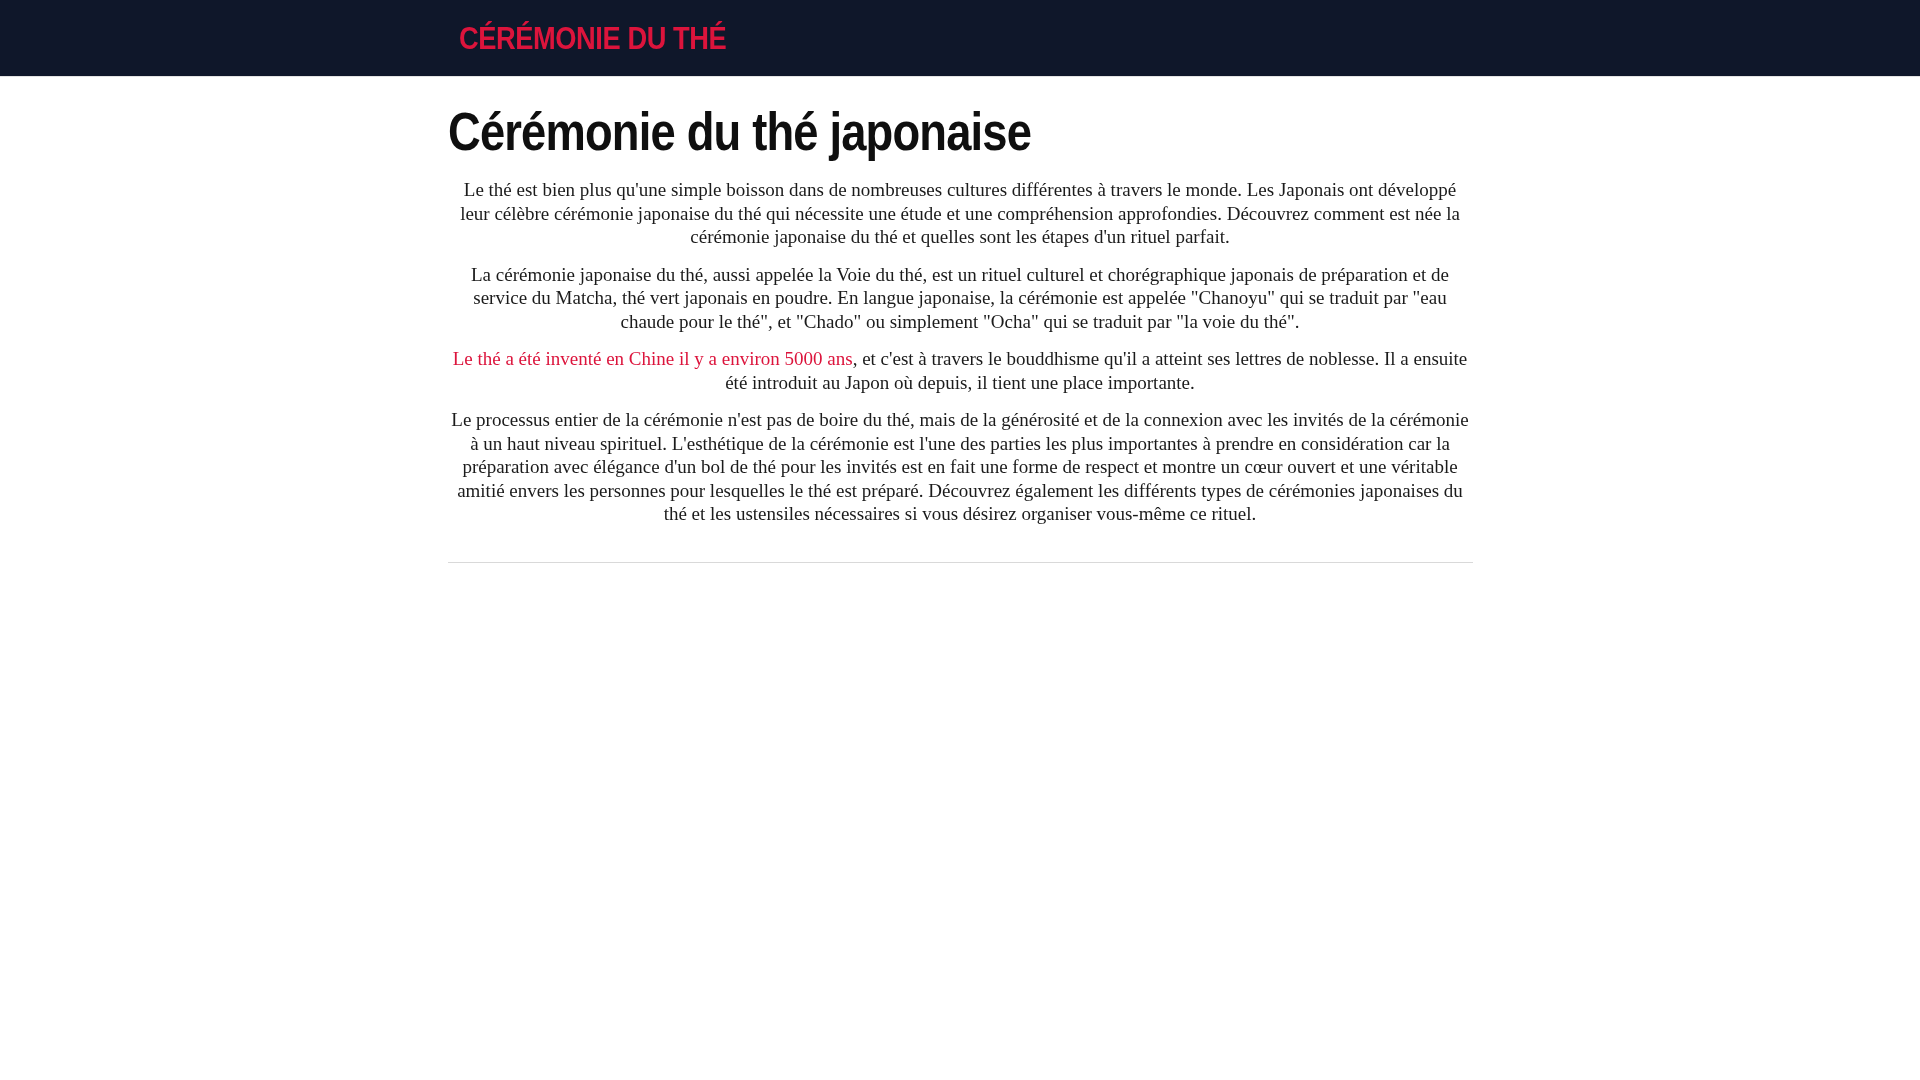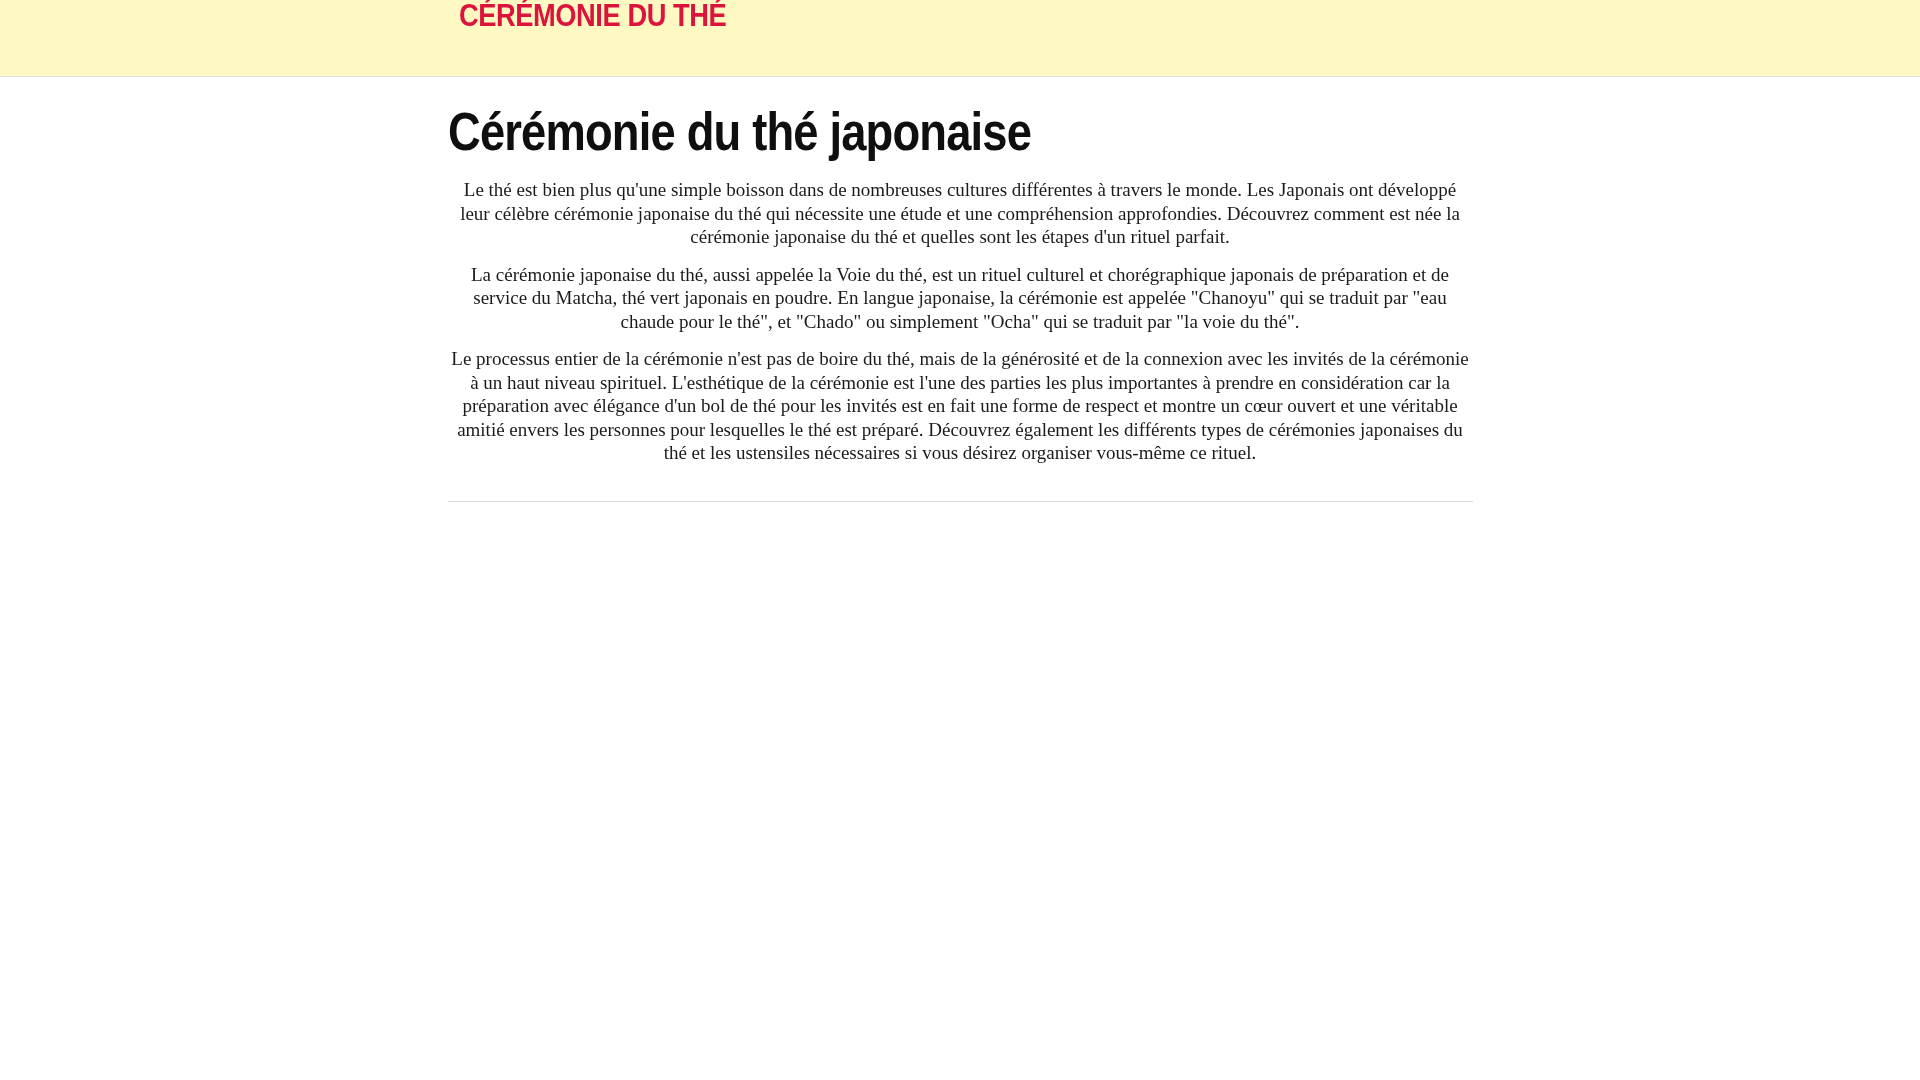--- a/index.html
+++ b/index.html
@@ -7,22 +7,23 @@
   body {
     width: 1920px;
     height: 1080px;
     font-family: "Liberation Serif", serif;
     color: #1b1b1b;
     overflow: hidden;
   }
   .site-header {
     height: 77px;
     display: flex;
+    align-items: center;
     border-bottom: 1px solid #e3e3e3;
-    background: #fef9c3;
+    background: #0f172a;
   }
   .header-inner {
     width: 1025px;
     margin: 0 auto;
     padding-left: 11px;
   }
   .site-logo {
     display: inline-block;
     font-family: "Liberation Sans", sans-serif;
     font-weight: 700;
@@ -81,18 +82,19 @@
 </header>
 
 <main class="content">
   <h1 class="page-title">Cérémonie du thé japonaise</h1>
 
   <div class="article-body">
     <p>Le thé est bien plus qu'une simple boisson dans de nombreuses cultures différentes à travers le monde. Les Japonais ont développé leur célèbre cérémonie japonaise du thé qui nécessite une étude et une compréhension approfondies. Découvrez comment est née la cérémonie japonaise du thé et quelles sont les étapes d'un rituel parfait.</p>
 
     <p>La cérémonie japonaise du thé, aussi appelée la Voie du thé, est un rituel culturel et chorégraphique japonais de préparation et de service du Matcha, thé vert japonais en poudre. En langue japonaise, la cérémonie est appelée "Chanoyu" qui se traduit par "eau chaude pour le thé", et "Chado" ou simplement "Ocha" qui se traduit par "la voie du thé".</p>
 
+    <p><a class="inline-link">Le thé a été inventé en Chine il y a environ 5000 ans</a><span>, et c'est à travers le bouddhisme qu'il a atteint ses lettres de noblesse. Il a ensuite été introduit au Japon où depuis, il tient une place importante.</span></p>
 
     <p>Le processus entier de la cérémonie n'est pas de boire du thé, mais de la générosité et de la connexion avec les invités de la cérémonie à un haut niveau spirituel. L'esthétique de la cérémonie est l'une des parties les plus importantes à prendre en considération car la préparation avec élégance d'un bol de thé pour les invités est en fait une forme de respect et montre un cœur ouvert et une véritable amitié envers les personnes pour lesquelles le thé est préparé. Découvrez également les différents types de cérémonies japonaises du thé et les ustensiles nécessaires si vous désirez organiser vous-même ce rituel.</p>
   </div>
 
   <hr class="content-divider">
 </main>
 
 </body></html>

